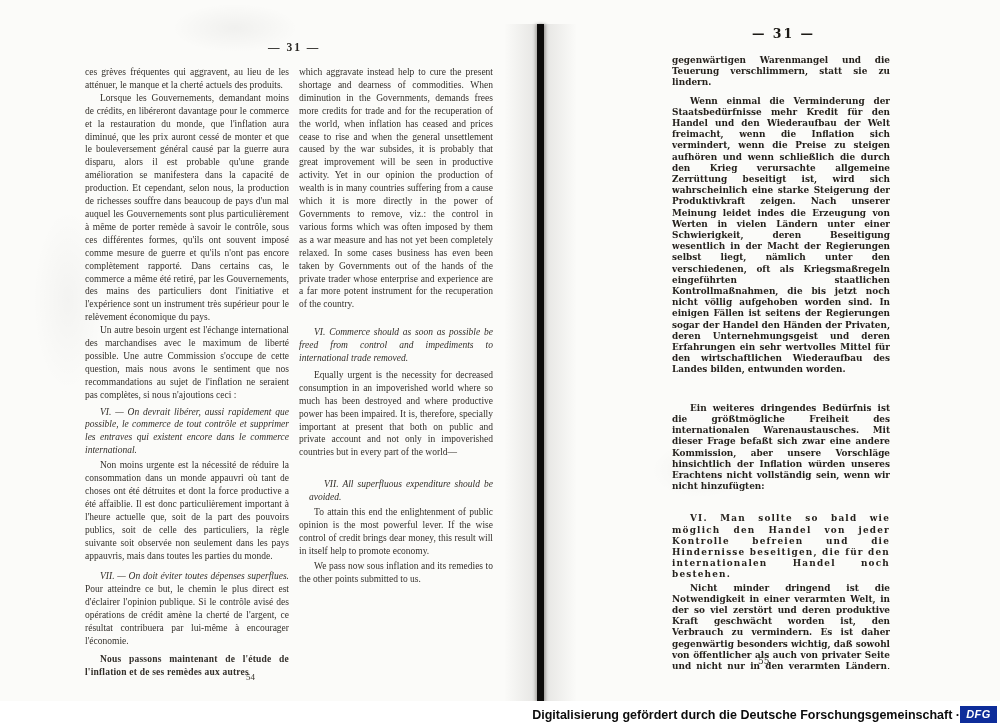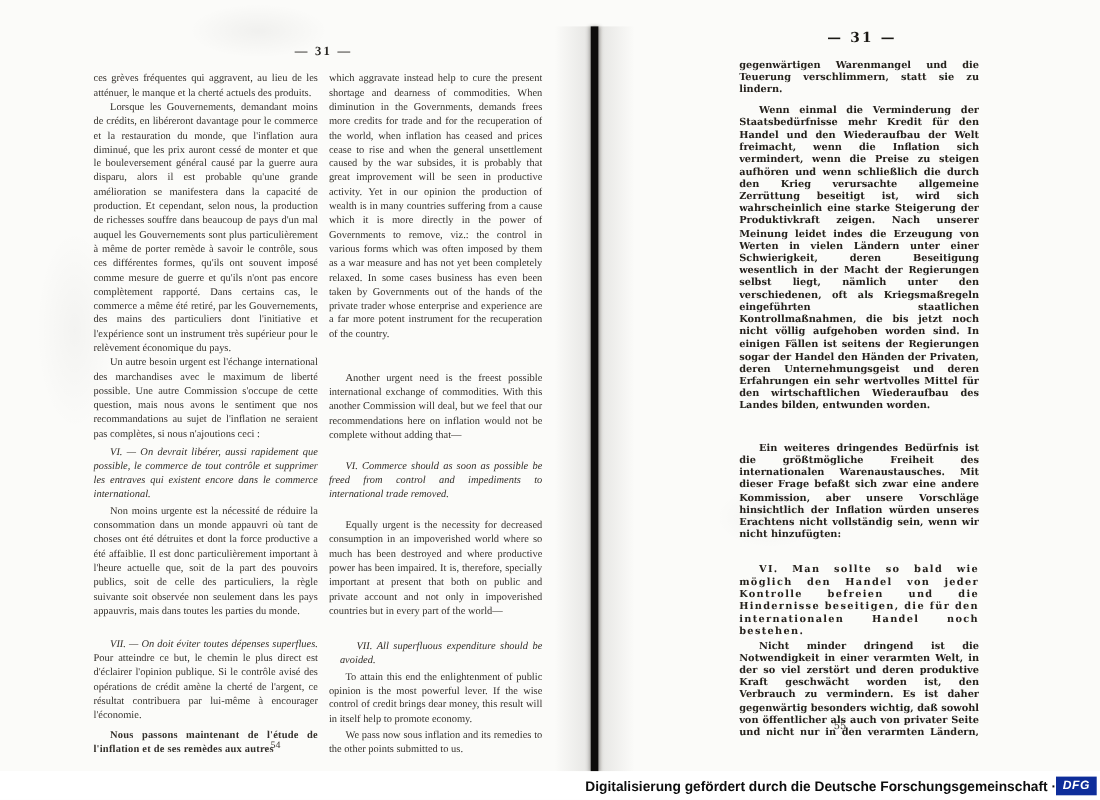--- a/index.html
+++ b/index.html
@@ -82,28 +82,27 @@
 
   <div class="page-header hdr-left">— 31 —</div>
   <div class="page-header hdr-right">— 31 —</div>
 
   <div class="col french">
       <p class="noindent"><span class="seg-normal">ces grèves fréquentes qui aggravent, au lieu de les atténuer, le manque et la cherté actuels des produits.</span></p>
       <p><span class="seg-normal">Lorsque les Gouvernements, demandant moins de crédits, en libéreront davantage pour le commerce et la restauration du monde, que l'inflation aura diminué, que les prix auront cessé de monter et que le bouleversement général causé par la guerre aura disparu, alors il est probable qu'une grande amélioration se manifestera dans la capacité de production. Et cependant, selon nous, la production de richesses souffre dans beaucoup de pays d'un mal auquel les Gouvernements sont plus particulièrement à même de porter remède à savoir le contrôle, sous ces différentes formes, qu'ils ont souvent imposé comme mesure de guerre et qu'ils n'ont pas encore complètement rapporté. Dans certains cas, le commerce a même été retiré, par les Gouvernements, des mains des particuliers dont l'initiative et l'expérience sont un instrument très supérieur pour le relèvement économique du pays.</span></p>
       <p><span class="seg-normal">Un autre besoin urgent est l'échange international des marchandises avec le maximum de liberté possible. Une autre Commission s'occupe de cette question, mais nous avons le sentiment que nos recommandations au sujet de l'inflation ne seraient pas complètes, si nous n'ajoutions ceci :</span></p>
       <p style="margin-top: 4px;"><span class="seg-italic">VI. — On devrait libérer, aussi rapidement que possible, le commerce de tout contrôle et supprimer les entraves qui existent encore dans le commerce international.</span></p>
       <p style="margin-top: 2px;"><span class="seg-normal">Non moins urgente est la nécessité de réduire la consommation dans un monde appauvri où tant de choses ont été détruites et dont la force productive a été affaiblie. Il est donc particulièrement important à l'heure actuelle que, soit de la part des pouvoirs publics, soit de celle des particuliers, la règle suivante soit observée non seulement dans les pays appauvris, mais dans toutes les parties du monde.</span></p>
-      <p style="margin-top: 18px;"><span class="seg-italic">VII. — On doit éviter toutes dépenses superflues.</span><span class="seg-normal"> Pour atteindre ce but, le chemin le plus direct est d'éclairer l'opinion publique. Si le contrôle avisé des opérations de crédit amène la cherté de l'argent, ce résultat contribuera par lui-même à encourager l'économie.</span></p>
+      <p style="margin-top: 8px;"><span class="seg-italic">VII. — On doit éviter toutes dépenses superflues.</span><span class="seg-normal"> Pour atteindre ce but, le chemin le plus direct est d'éclairer l'opinion publique. Si le contrôle avisé des opérations de crédit amène la cherté de l'argent, ce résultat contribuera par lui-même à encourager l'économie.</span></p>
       <p style="margin-top: 5px;"><span class="seg-bold">Nous passons maintenant de l'étude de l'inflation et de ses remèdes aux autres</span></p>
     </div>
   <div class="col english">
       <p class="noindent"><span class="seg-normal">which aggravate instead help to cure the present shortage and dearness of commodities. When diminution in the Governments, demands frees more credits for trade and for the recuperation of the world, when inflation has ceased and prices cease to rise and when the general unsettlement caused by the war subsides, it is probably that great improvement will be seen in productive activity. Yet in our opinion the production of wealth is in many countries suffering from a cause which it is more directly in the power of Governments to remove, viz.: the control in various forms which was often imposed by them as a war measure and has not yet been completely relaxed. In some cases business has even been taken by Governments out of the hands of the private trader whose enterprise and experience are a far more potent instrument for the recuperation of the country.</span></p>
-      <p style="margin-top: 27px;"><span class="seg-normal">Another urgent need is the freest possible international exchange of commodities. With this another Commission will deal, but we feel that our recommendations here on inflation would not be complete without adding that—</span></p>
       <p style="margin-top: 15px;"><span class="seg-italic">VI. Commerce should as soon as possible be freed from control and impediments to international trade removed.</span></p>
-      <p style="margin-top: 16px;"><span class="seg-normal">Equally urgent is the necessity for decreased consumption in an impoverished world where so much has been destroyed and where productive power has been impaired. It is, therefore, specially important at present that both on public and private account and not only in impoverished countries but in every part of the world—</span></p>
+      <p style="margin-top: 4px;"><span class="seg-normal">Equally urgent is the necessity for decreased consumption in an impoverished world where so much has been destroyed and where productive power has been impaired. It is, therefore, specially important at present that both on public and private account and not only in impoverished countries but in every part of the world—</span></p>
       <p style="margin-top: 19px; margin-left: 10px;"><span class="seg-italic">VII. All superfluous expenditure should be avoided.</span></p>
       <p style="margin-top: 2px;"><span class="seg-normal">To attain this end the enlightenment of public opinion is the most powerful lever. If the wise control of credit brings dear money, this result will in itself help to promote economy.</span></p>
       <p style="margin-top: 2px;"><span class="seg-normal">We pass now sous inflation and its remedies to the other points submitted to us.</span></p>
     </div>
   <div class="col german">
       <p class="noindent"><span class="seg-normal">gegenwärtigen Warenmangel und die Teuerung verschlimmern, statt sie zu lindern.</span></p>
       <p style="margin-top: 7px;"><span class="seg-normal">Wenn einmal die Verminderung der Staatsbedürfnisse mehr Kredit für den Handel und den Wiederaufbau der Welt freimacht, wenn die Inflation sich vermindert, wenn die Preise zu steigen aufhören und wenn schließlich die durch den Krieg verursachte allgemeine Zerrüttung beseitigt ist, wird sich wahrscheinlich eine starke Steigerung der Produktivkraft zeigen. Nach unserer Meinung leidet indes die Erzeugung von Werten in vielen Ländern unter einer Schwierigkeit, deren Beseitigung wesentlich in der Macht der Regierungen selbst liegt, nämlich unter den verschiedenen, oft als Kriegsmaßregeln eingeführten staatlichen Kontrollmaßnahmen, die bis jetzt noch nicht völlig aufgehoben worden sind. In einigen Fällen ist seitens der Regierungen sogar der Handel den Händen der Privaten, deren Unternehmungsgeist und deren Erfahrungen ein sehr wertvolles Mittel für den wirtschaftlichen Wiederaufbau des Landes bilden, entwunden worden.</span></p>
       <p style="margin-top: 27px;"><span class="seg-normal">Ein weiteres dringendes Bedürfnis ist die größtmögliche Freiheit des internationalen Warenaustausches. Mit dieser Frage befaßt sich zwar eine andere Kommission, aber unsere Vorschläge hinsichtlich der Inflation würden unseres Erachtens nicht vollständig sein, wenn wir nicht hinzufügten:</span></p>
       <p style="margin-top: 21px;"><span class="seg-spaced">VI. Man sollte so bald wie möglich den Handel von jeder Kontrolle befreien und die Hindernisse beseitigen, die für den internationalen Handel noch bestehen.</span></p>
       <p style="margin-top: 2px;"><span class="seg-normal">Nicht minder dringend ist die Notwendigkeit in einer verarmten Welt, in der so viel zerstört und deren produktive Kraft geschwächt worden ist, den Verbrauch zu vermindern. Es ist daher gegenwärtig besonders wichtig, daß sowohl von öffentlicher als auch von privater Seite und nicht nur in den verarmten Ländern, sondern in allen Teilen der Welt die folgende Regel befolgt wird:</span></p>

